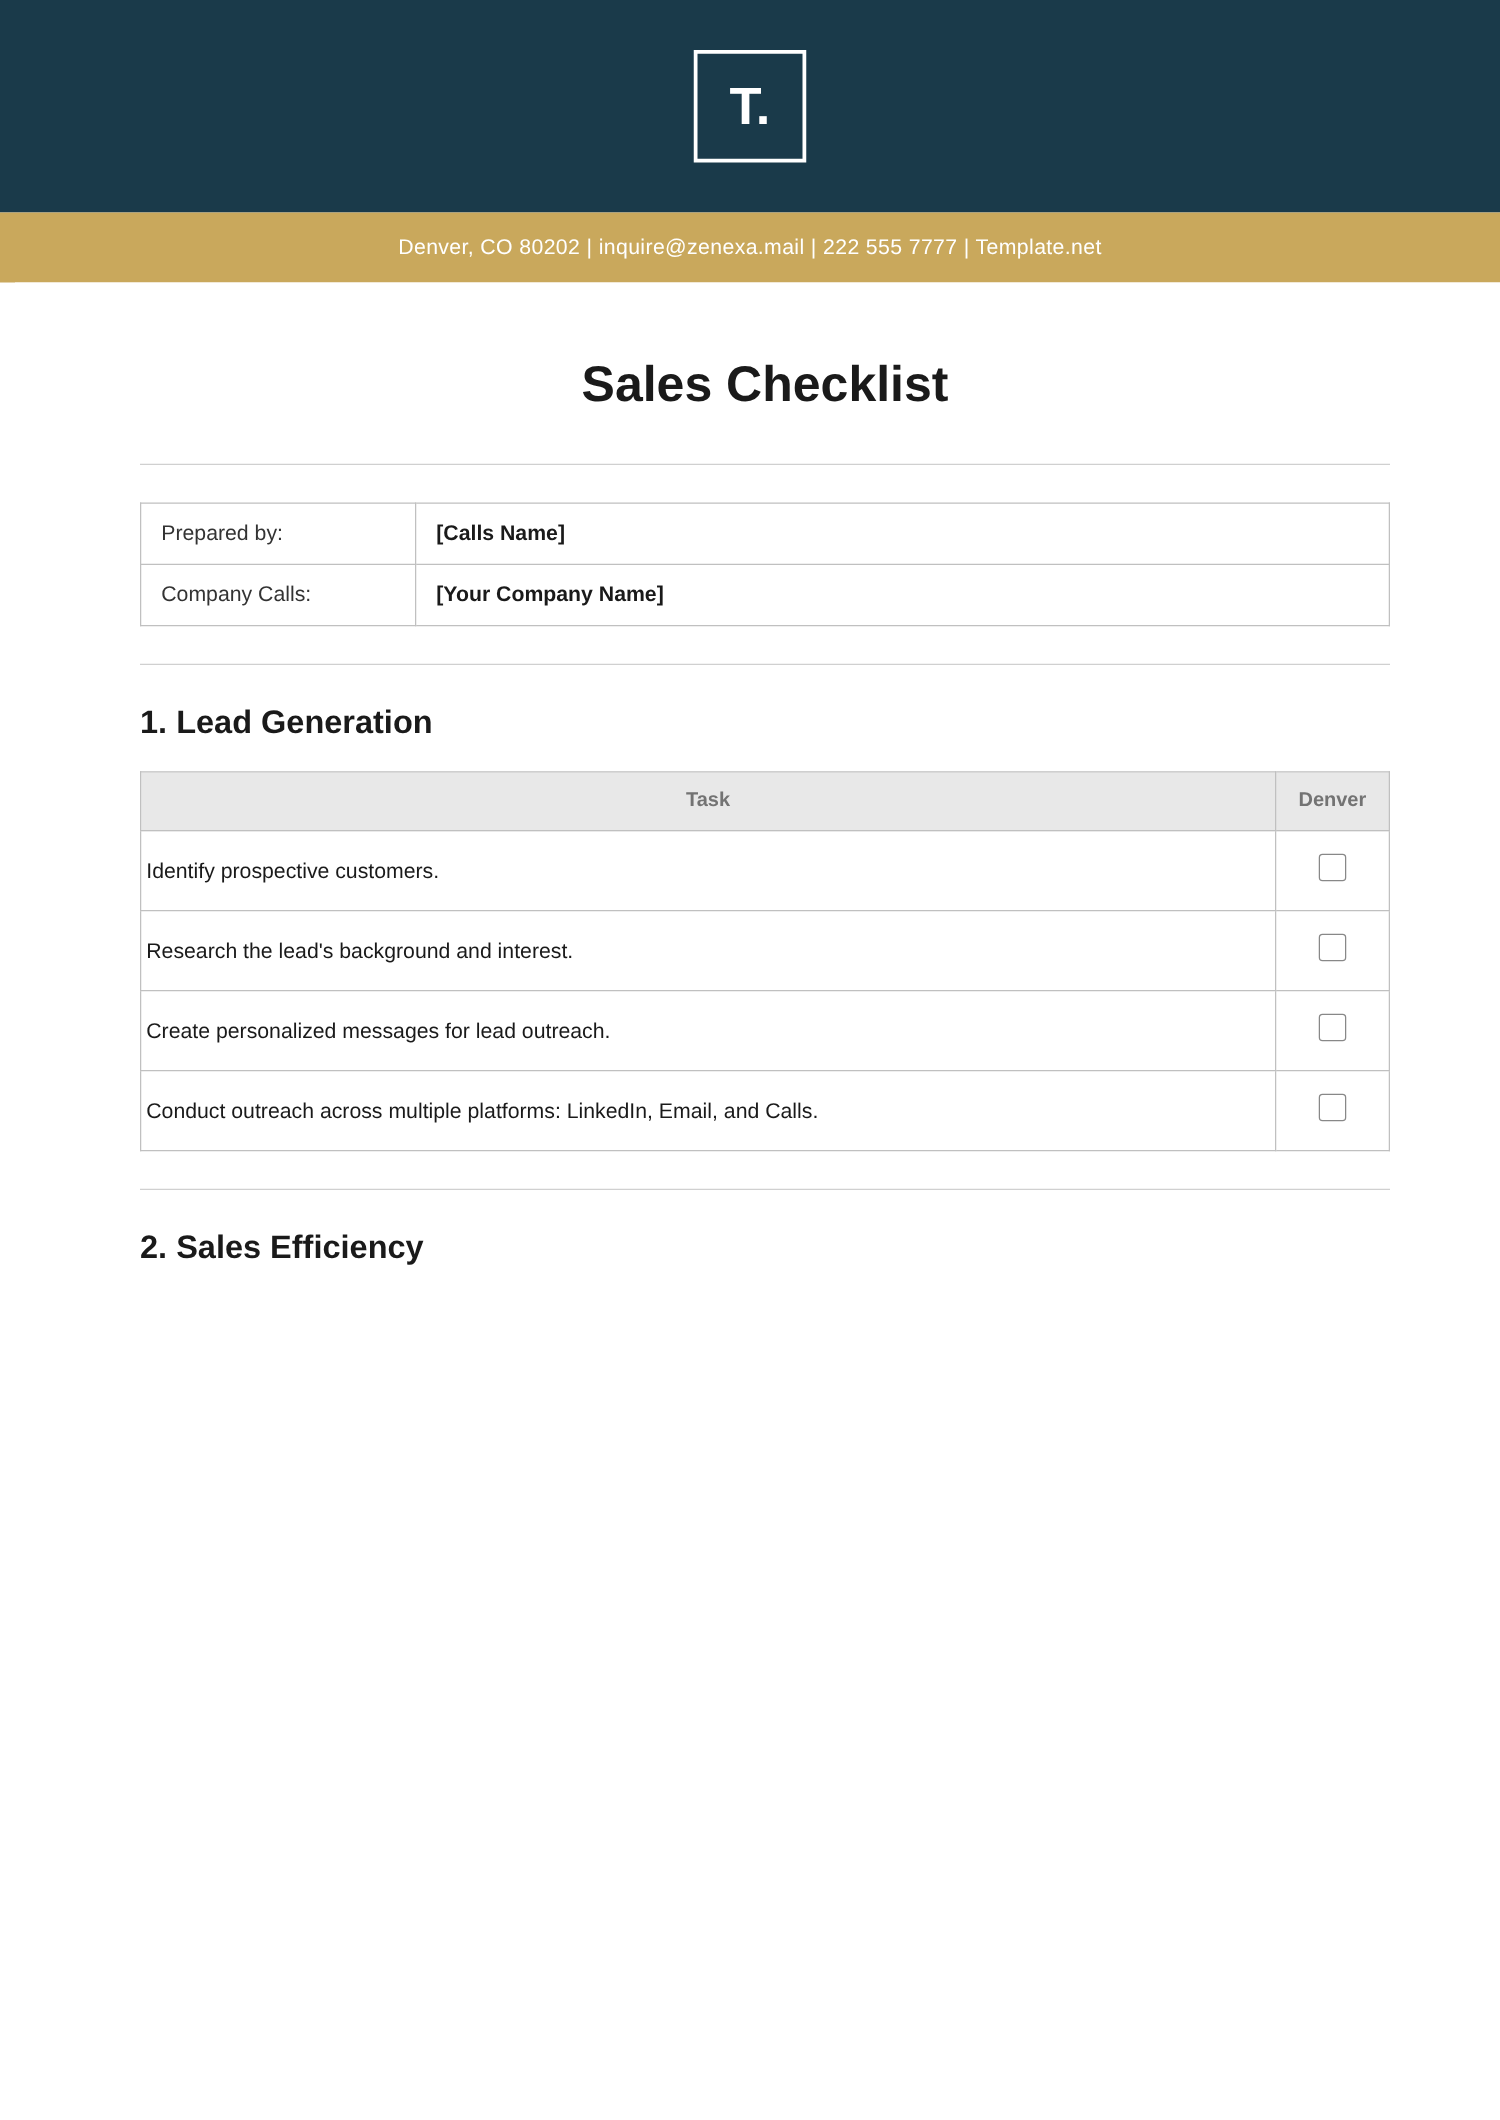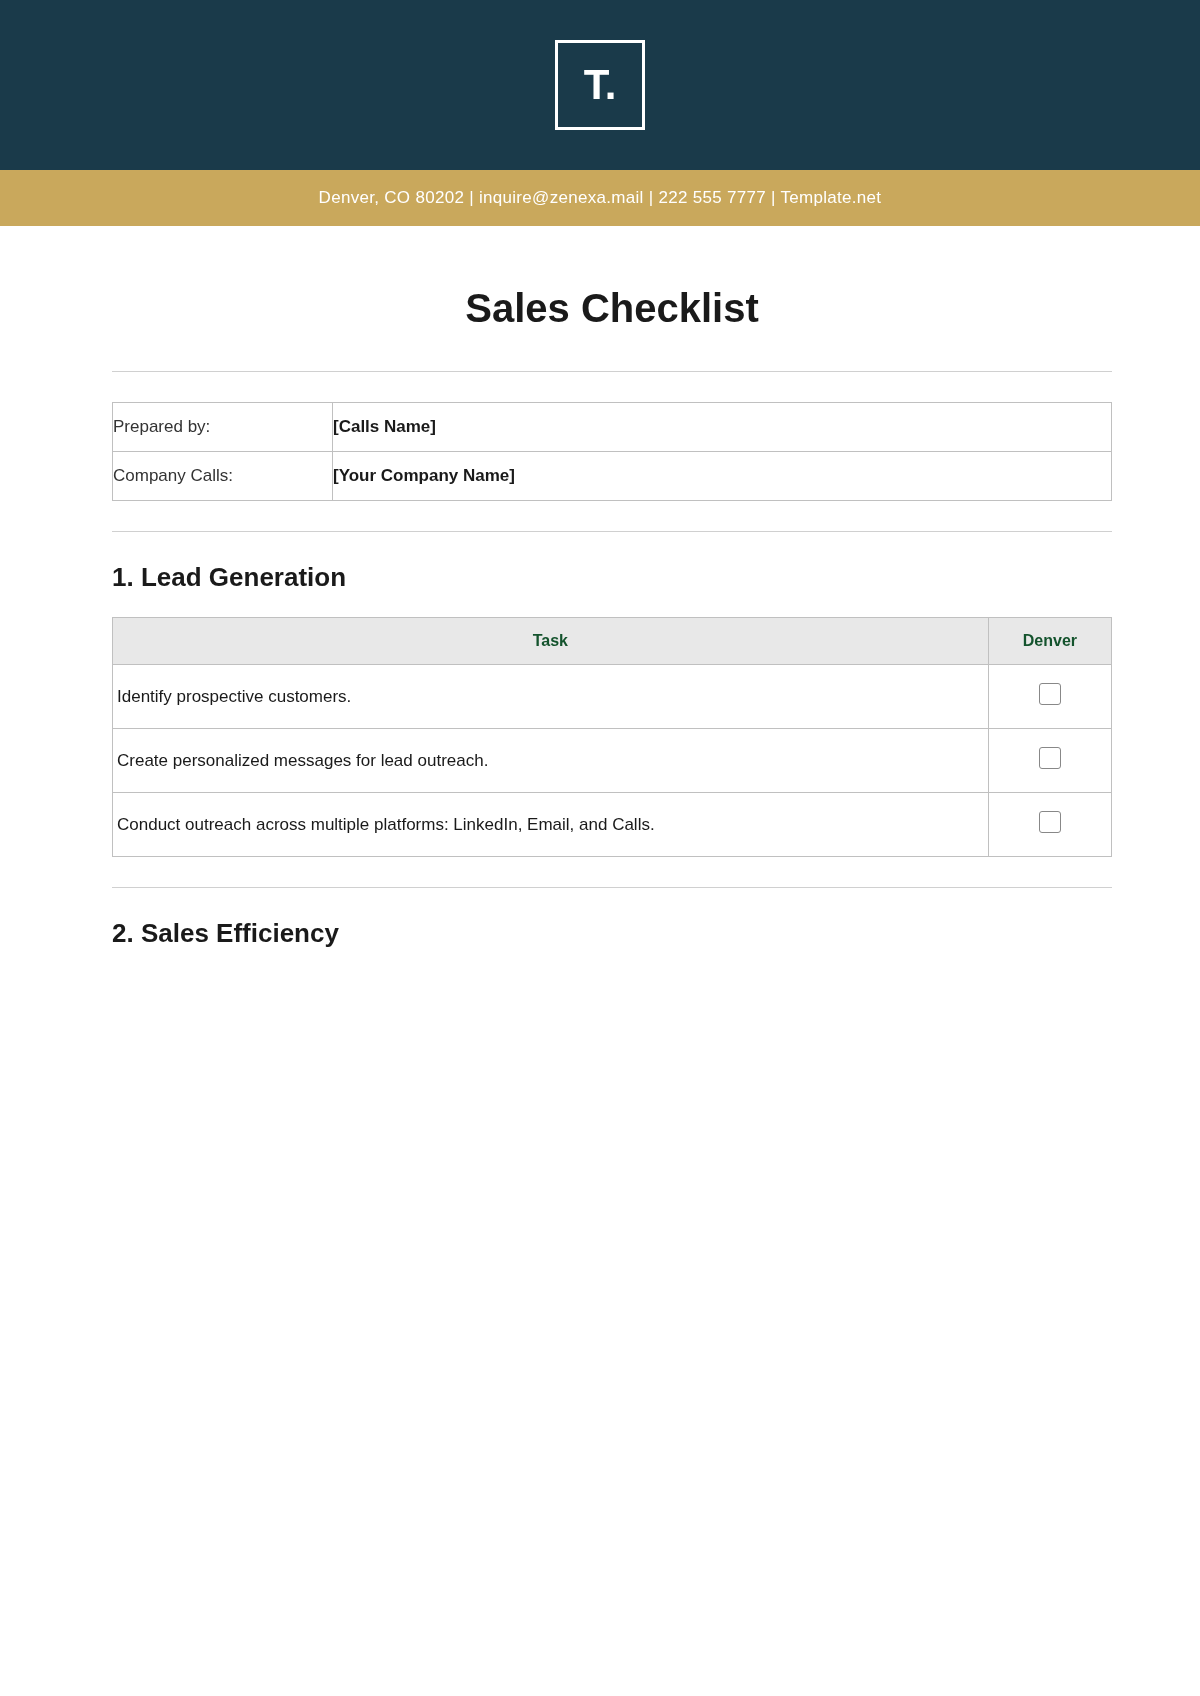--- a/index.html
+++ b/index.html
@@ -82,21 +82,21 @@
     }
 
     
     .info-table {
       width: 100%;
       border-collapse: collapse;
       margin-bottom: 30px;
     }
 
     .info-table td {
-      padding: 14px 0;
+      padding: 14px 16px;
       border: 1px solid #c0c0c0;
       font-size: 17px;
       font-family: 'Arial', sans-serif;
       color: #1a1a1a;
     }
 
     .info-table td:first-child {
       width: 220px;
       color: #333333;
       font-weight: normal;
@@ -120,24 +120,24 @@
       width: 100%;
       border-collapse: collapse;
       margin-bottom: 30px;
     }
 
     .checklist-table thead tr {
       background-color: #e8e8e8;
     }
 
     .checklist-table thead th {
-      padding: 14px 34px;
+      padding: 14px 18px;
       font-size: 16px;
       font-weight: bold;
-      color: #14532d;
+      color: #737373;
       font-family: 'Arial', sans-serif;
       text-align: center;
       border: 1px solid #c0c0c0;
     }
 
     .checklist-table thead th.task-header {
       text-align: center;
     }
 
     .checklist-table thead th.status-header {
@@ -225,20 +225,26 @@
         </tr>
       </thead>
       <tbody>
         <tr>
           <td class="task-cell">Identify prospective customers.</td>
           <td class="status-cell">
             <span class="checkbox"></span>
           </td>
         </tr>
         <tr>
+          <td class="task-cell">Research the lead's background and interest.</td>
+          <td class="status-cell">
+            <span class="checkbox"></span>
+          </td>
+        </tr>
+        <tr>
           <td class="task-cell">Create personalized messages for lead outreach.</td>
           <td class="status-cell">
             <span class="checkbox"></span>
           </td>
         </tr>
         <tr>
           <td class="task-cell">Conduct outreach across multiple platforms: LinkedIn, Email, and Calls.</td>
           <td class="status-cell">
             <span class="checkbox"></span>
           </td>

